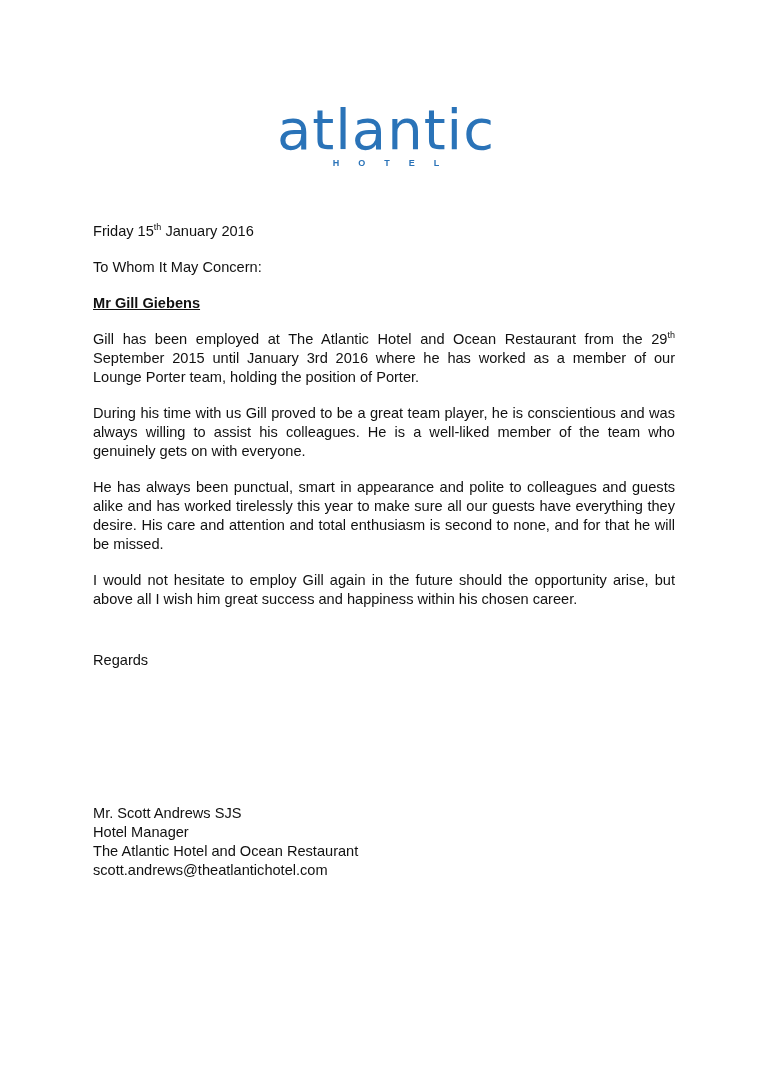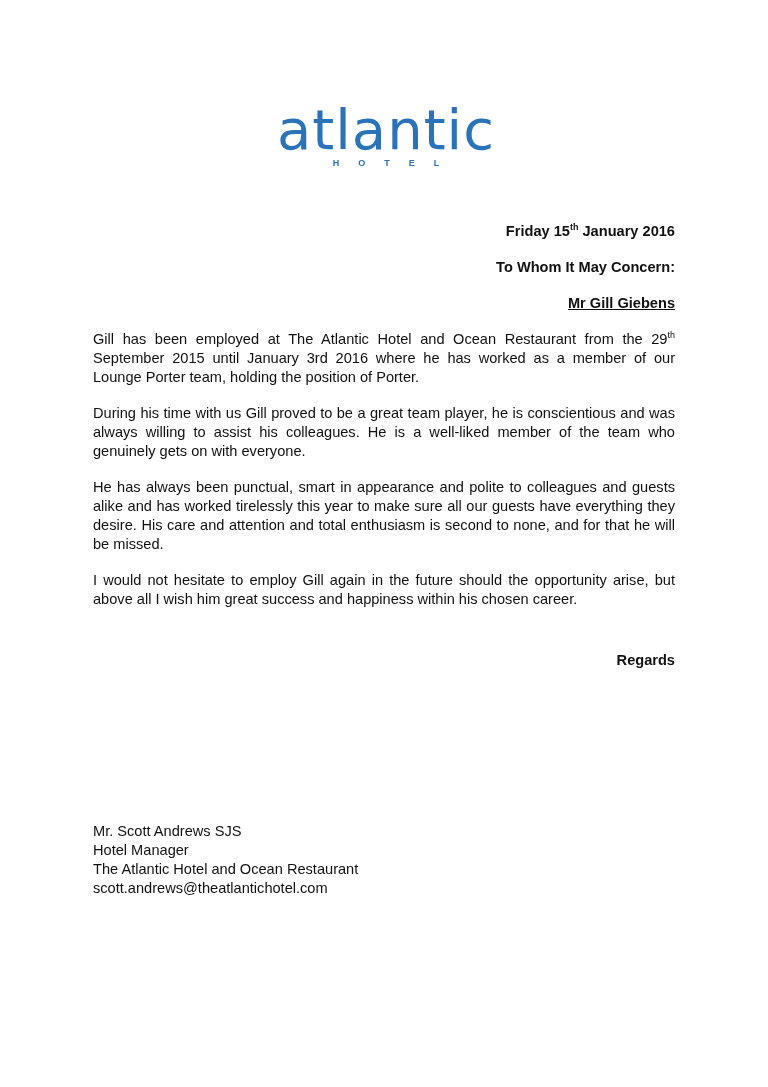--- a/index.html
+++ b/index.html
@@ -5,24 +5,24 @@
   html, body { margin:0; padding:0; background:#ffffff; }
   body { width:768px; height:1087px; position:relative; overflow:hidden;
          font-family:"Liberation Sans", sans-serif; color:#111; }
   .logo { position:absolute; left:258px; top:102px; width:256px; text-align:center; }
   .logo-word { font-family:"DejaVu Sans", sans-serif; font-size:56px; line-height:56px;
                color:#2a73b8; letter-spacing:1px; font-weight:normal; }
   .logo-sub { font-size:9px; font-weight:bold; color:#2a73b8;
               letter-spacing:19px; padding-left:19px; }
   .letter { position:absolute; left:93px; top:222px; width:582px; font-size:14.6px; line-height:19px; }
   .letter p { margin:0 0 17px 0; text-align:justify; }
-  .letter p.left { text-align:right;font-weight:bold; }
+  .letter p.left { text-align:left; }
   sup { font-size:9px; line-height:0; vertical-align:6px; }
   .name { font-weight:bold; text-decoration:underline; }
-  .sig { position:absolute; left:93px; top:822px; font-size:14.6px; line-height:19px; }
+  .sig { position:absolute; left:93px; top:804px; font-size:14.6px; line-height:19px; }
   .sig div { white-space:nowrap; }
 </style>
 </head>
 <body>
 
 <div class="logo">
   <div class="logo-word">atlantic</div>
   <div class="logo-sub">HOTEL</div>
 </div>
 

